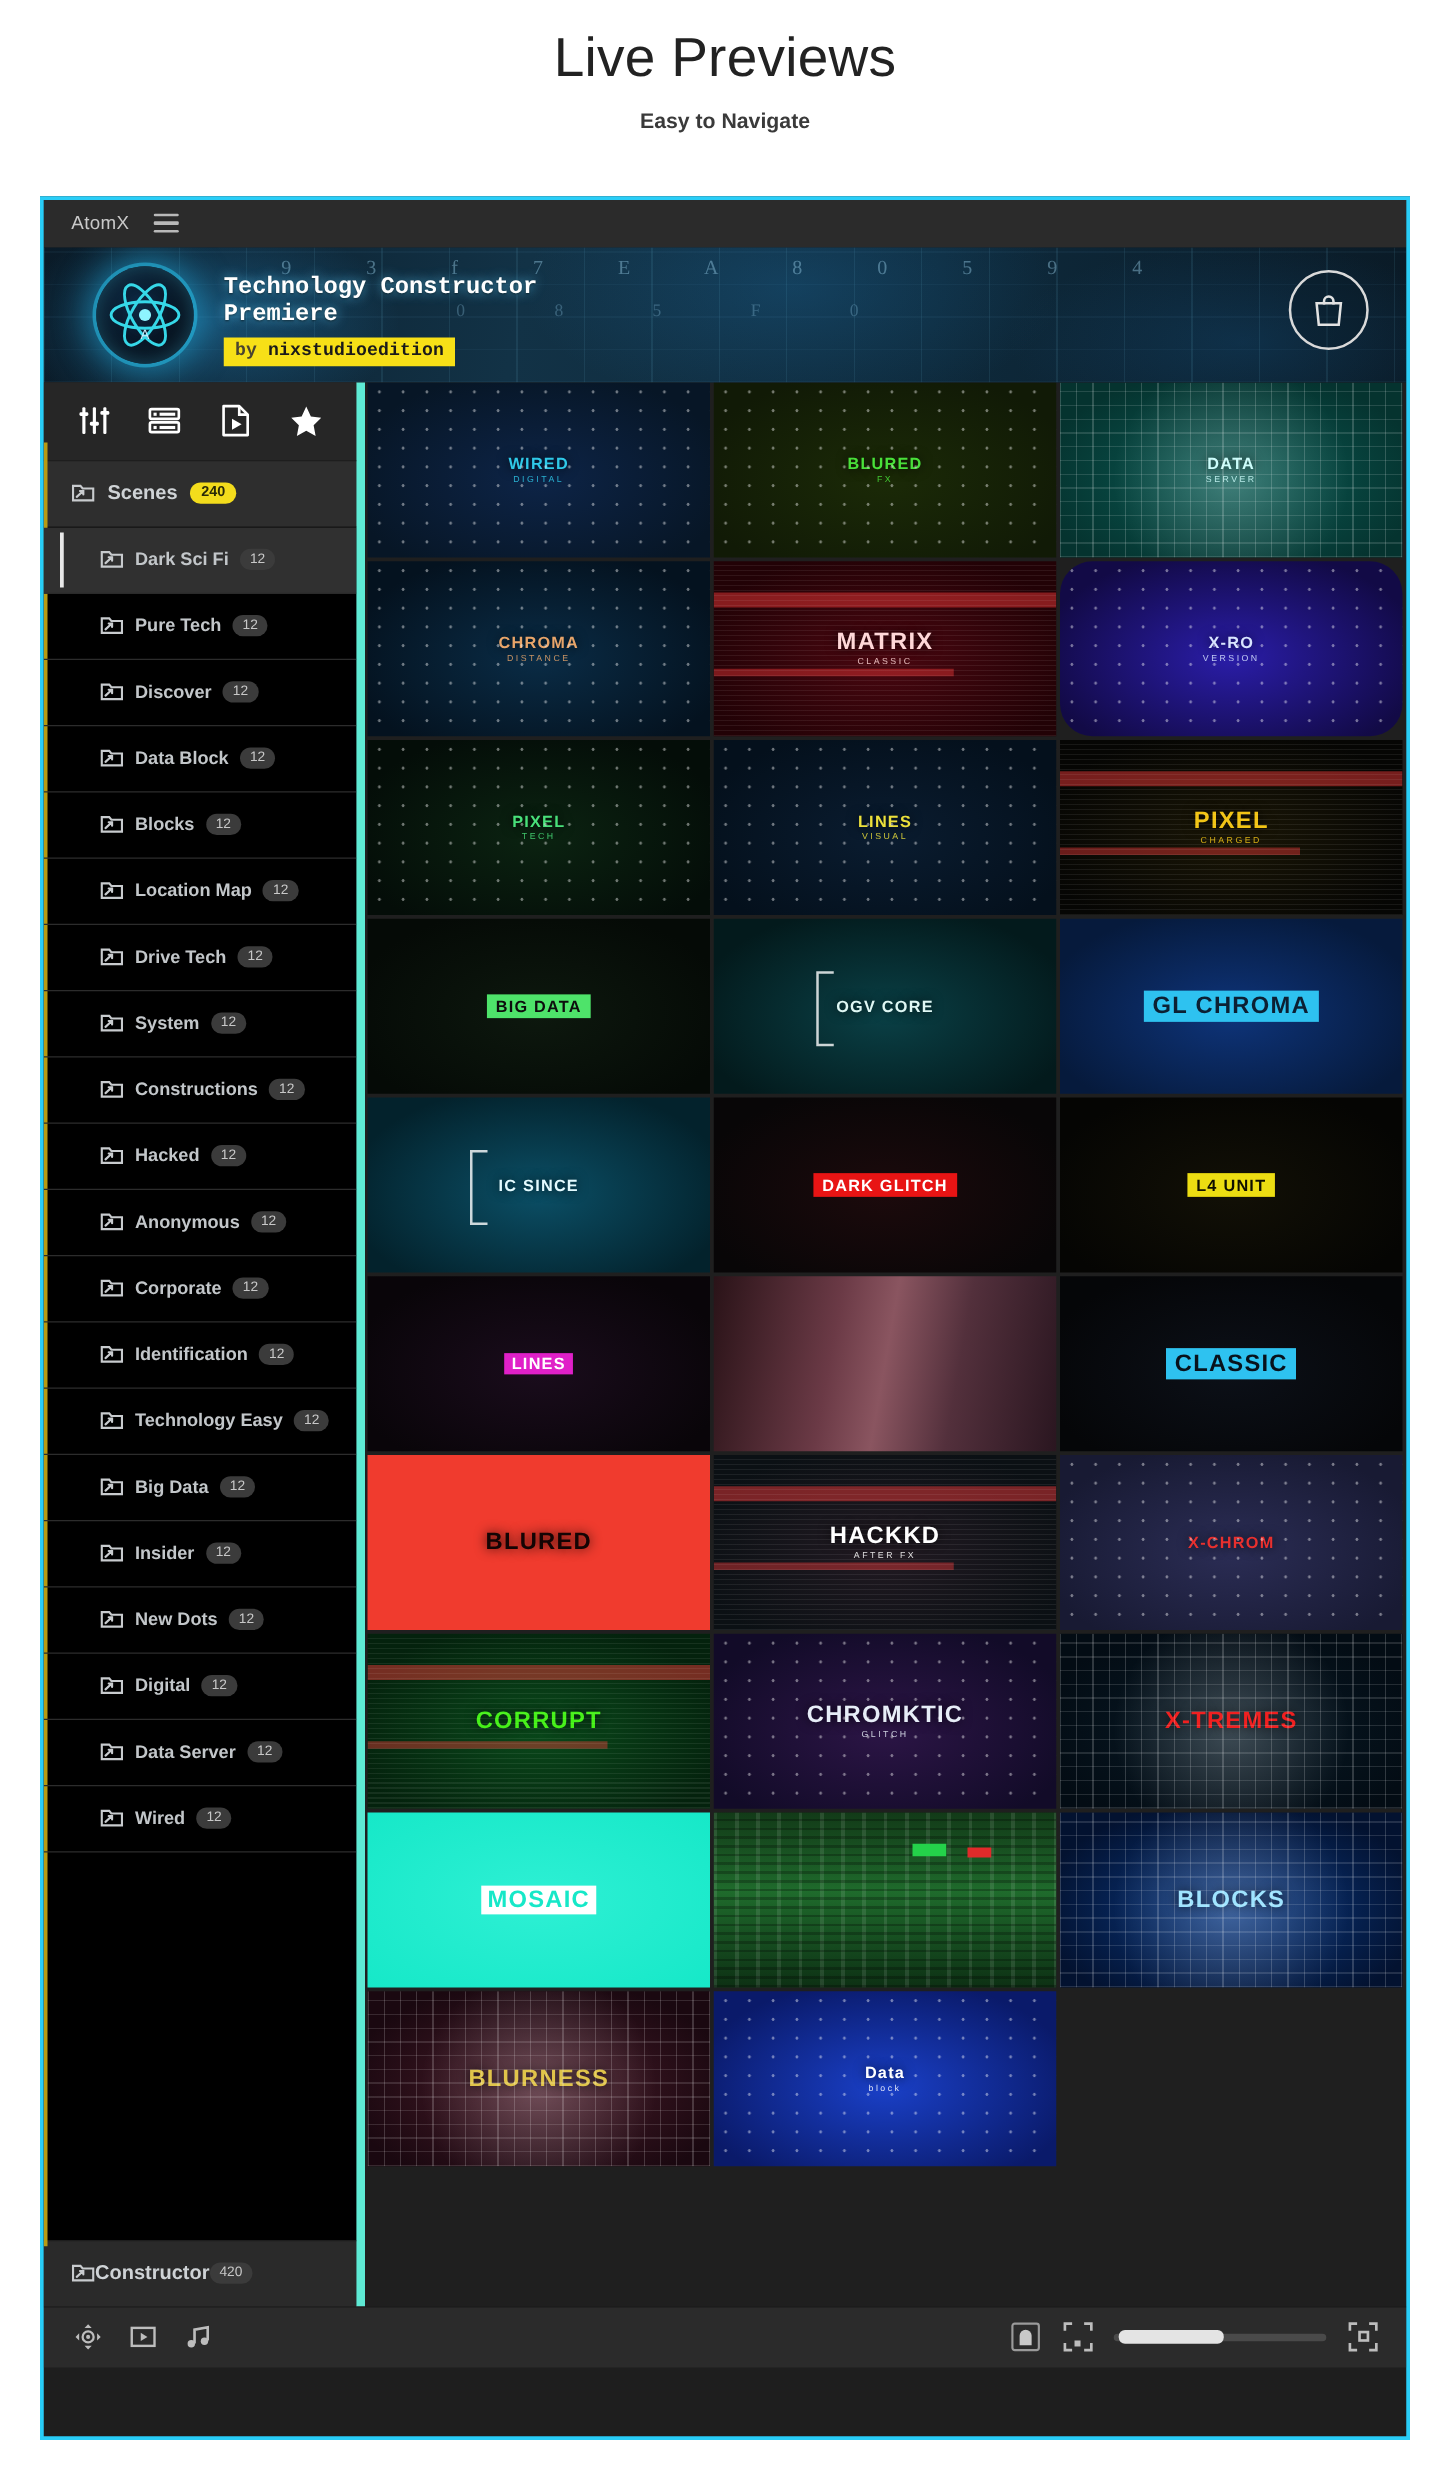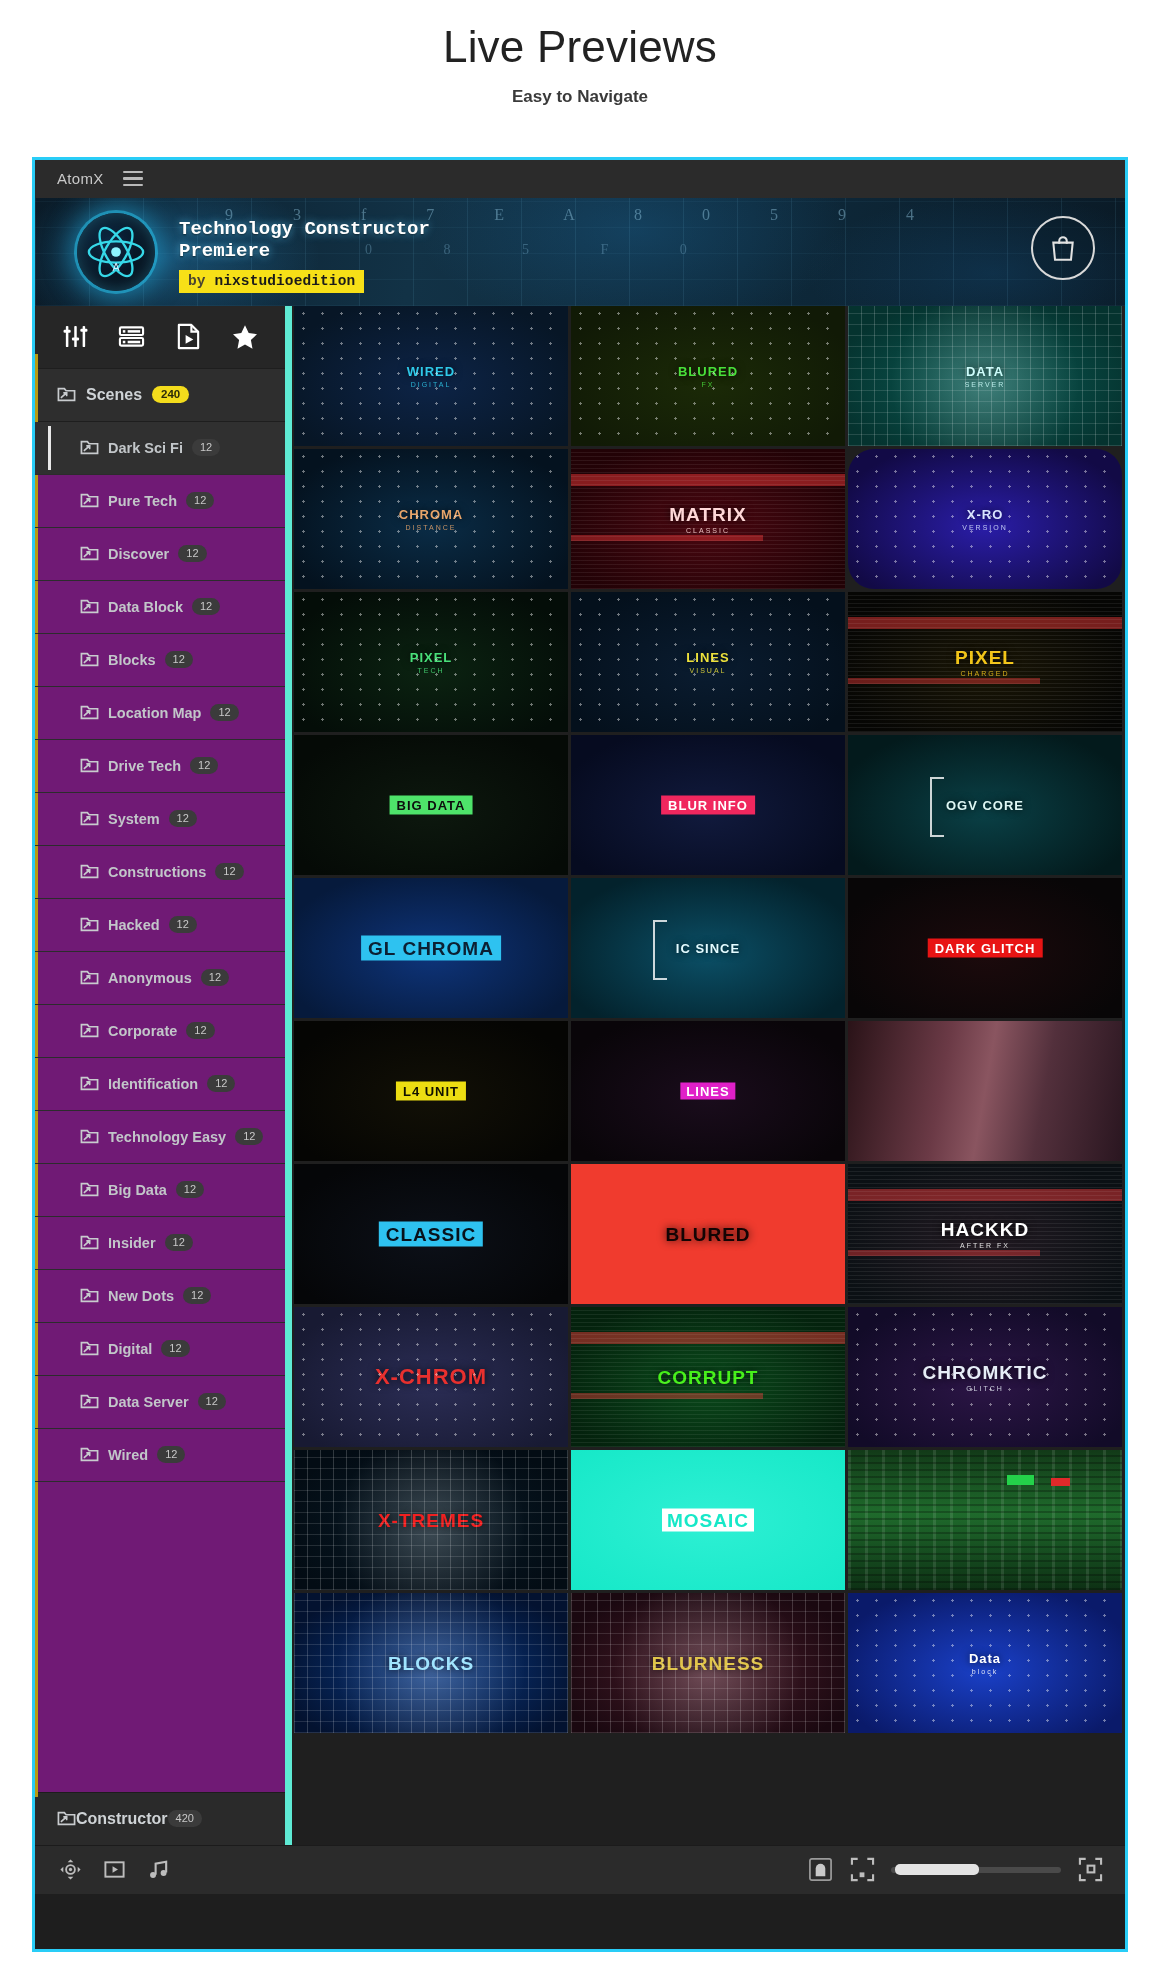--- a/index.html
+++ b/index.html
@@ -71,21 +71,21 @@
   .tabbar .tabicon{width:34px;height:34px;display:flex;align-items:center;justify-content:center;cursor:pointer;}
   .tabbar svg{fill:#ffffff;}
 
   .scenes-head{height:52px;display:flex;align-items:center;gap:10px;padding-left:22px;
     background:#2e2e2e;border-top:1px solid #1e1e1e;border-bottom:1px solid #1e1e1e;cursor:pointer;}
   .scenes-head .lbl{font-size:16px;font-weight:700;color:#cfd3d6;}
   .pill{font-size:11.5px;font-weight:700;border-radius:11px;padding:3px 9px;line-height:1;}
   .pill.yellow{background:#f3dc1c;color:#2a2a07;}
   .pill.grey{background:#3b3b3b;color:#c8c8c8;font-weight:400;font-size:11px;padding:3px 8px;}
 
-  .cat-list{flex:1;overflow:hidden;background:#701a75;}
+  .cat-list{flex:1;overflow:hidden;background:#000000;}
   .cat{height:52px;display:flex;align-items:center;gap:9px;padding-left:45px;
     border-bottom:1px solid #2c2c2c;cursor:pointer;position:relative;}
   .cat .lbl{font-size:14.5px;font-weight:700;color:#c2c6c9;white-space:nowrap;}
   .cat.sel{background:#303030;}
   .cat.sel:before{content:"";position:absolute;left:13px;top:4px;bottom:4px;width:3px;background:#e8e8e8;}
   .folder{flex:0 0 auto;width:19px;height:17px;}
   .folder svg{display:block;width:19px;height:17px;fill:#c8cbce;}
 
   .constructor{height:52px;display:flex;align-items:center;gap:0;padding-left:22px;
     background:#2a2a2a;border-top:1px solid #1d1d1d;cursor:pointer;}
@@ -494,25 +494,20 @@
             <div class="label">
               <div class="l1" style="font-size:19px;color:#f2c415;background:transparent;padding:0;text-shadow:0 0 9px rgba(0,0,0,.85)">PIXEL</div>
               <div class="l2" style="color:#f2c415">CHARGED</div>
             </div>
           </div>
           <div class="cell" style="background: radial-gradient(at 50% 55%, rgb(13, 24, 14) 0%, rgb(5, 10, 6) 80%);">
             <div class="label">
               <div class="l1" style="font-size:13px;color:#0d0d0d;background:#4ee36a;padding:3px 7px;text-shadow:none">BIG DATA</div>
             </div>
           </div>
-          <div class="cell" style="background: radial-gradient(at 50% 55%, rgb(17, 26, 61) 0%, rgb(6, 11, 32) 80%);">
-            <div class="label">
-              <div class="l1" style="font-size:13px;color:#ffffff;background:#f0275e;padding:3px 7px;text-shadow:none">BLUR INFO</div>
-            </div>
-          </div>
           <div class="cell" style="background: radial-gradient(at 50% 55%, rgb(10, 64, 70) 0%, rgb(3, 26, 28) 80%);">
             <div style="position:absolute;left:30%;top:30%;width:12px;height:40%;border-left:2px solid rgba(255,255,255,.8);border-top:2px solid rgba(255,255,255,.8);border-bottom:2px solid rgba(255,255,255,.8)"></div>
             <div class="label">
               <div class="l1" style="font-size:13px;color:#dff7f4;background:transparent;padding:0;text-shadow:0 0 9px rgba(0,0,0,.85)">OGV CORE</div>
             </div>
           </div>
           <div class="cell" style="background: radial-gradient(at 50% 55%, rgb(14, 52, 122) 0%, rgb(6, 26, 60) 80%);">
             <div class="label">
               <div class="l1" style="font-size:19px;color:#0c2033;background:#2ec2f0;padding:3px 7px;text-shadow:none">GL CHROMA</div>
             </div>
@@ -556,21 +551,21 @@
           <div class="cell scan" style="background: radial-gradient(at 50% 55%, rgb(34, 26, 34) 0%, rgb(11, 16, 20) 80%);">
             <div style="position:absolute;left:0;right:0;top:18%;height:9%;background:rgba(255,60,60,.45)"></div>
             <div style="position:absolute;left:0;right:30%;top:62%;height:4%;background:rgba(255,60,60,.40)"></div>
             <div class="label">
               <div class="l1" style="font-size:19px;color:#ffffff;background:transparent;padding:0;text-shadow:0 0 9px rgba(0,0,0,.85)">HACKKD</div>
               <div class="l2" style="color:#ffffff">AFTER FX</div>
             </div>
           </div>
           <div class="cell dots" style="background: radial-gradient(at 50% 55%, rgb(43, 45, 85) 0%, rgb(24, 26, 51) 80%);">
             <div class="label">
-              <div class="l1" style="font-size:22px;color:#e8302e;background:transparent;padding:0;text-shadow:0 0 9px rgba(0,0,0,.85)">X-CHROM</div>
+              <div class="l1" style="font-size:13px;color:#e8302e;background:transparent;padding:0;text-shadow:0 0 9px rgba(0,0,0,.85)">X-CHROM</div>
             </div>
           </div>
           <div class="cell scan" style="background: radial-gradient(at 50% 55%, rgb(10, 74, 27) 0%, rgb(4, 34, 13) 80%);">
             <div style="position:absolute;left:0;right:0;top:18%;height:9%;background:rgba(255,60,60,.45)"></div>
             <div style="position:absolute;left:0;right:30%;top:62%;height:4%;background:rgba(255,60,60,.40)"></div>
             <div class="label">
               <div class="l1" style="font-size:19px;color:#45f018;background:transparent;padding:0;text-shadow:0 0 9px rgba(0,0,0,.85)">CORRUPT</div>
             </div>
           </div>
           <div class="cell dots" style="background: radial-gradient(at 50% 55%, rgb(44, 21, 70) 0%, rgb(18, 11, 40) 80%);">

